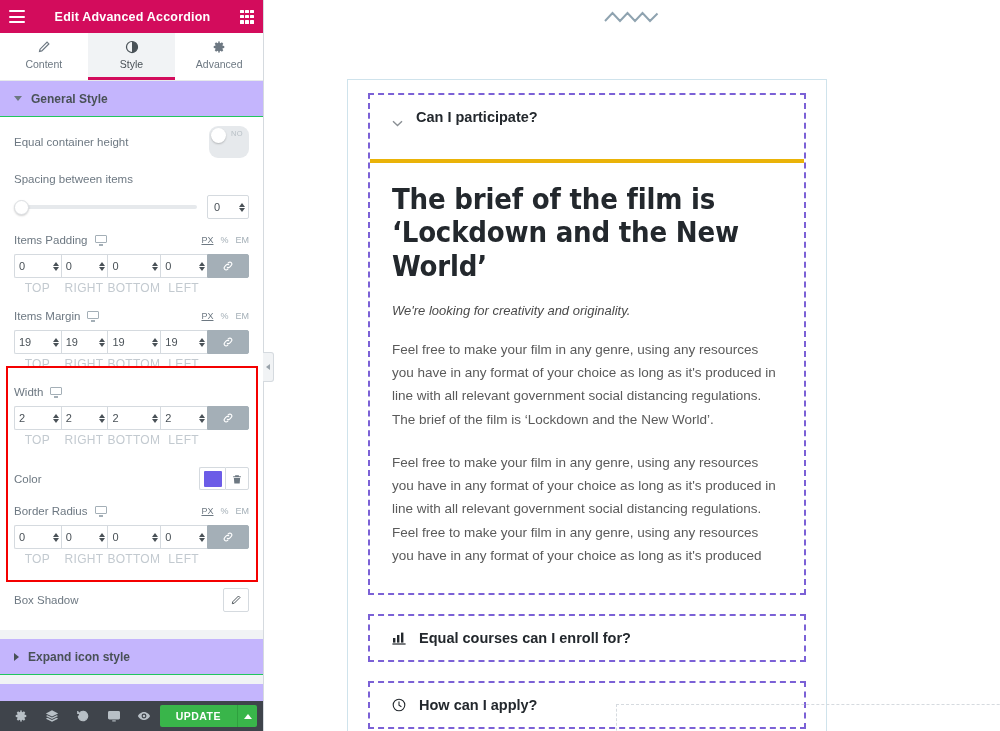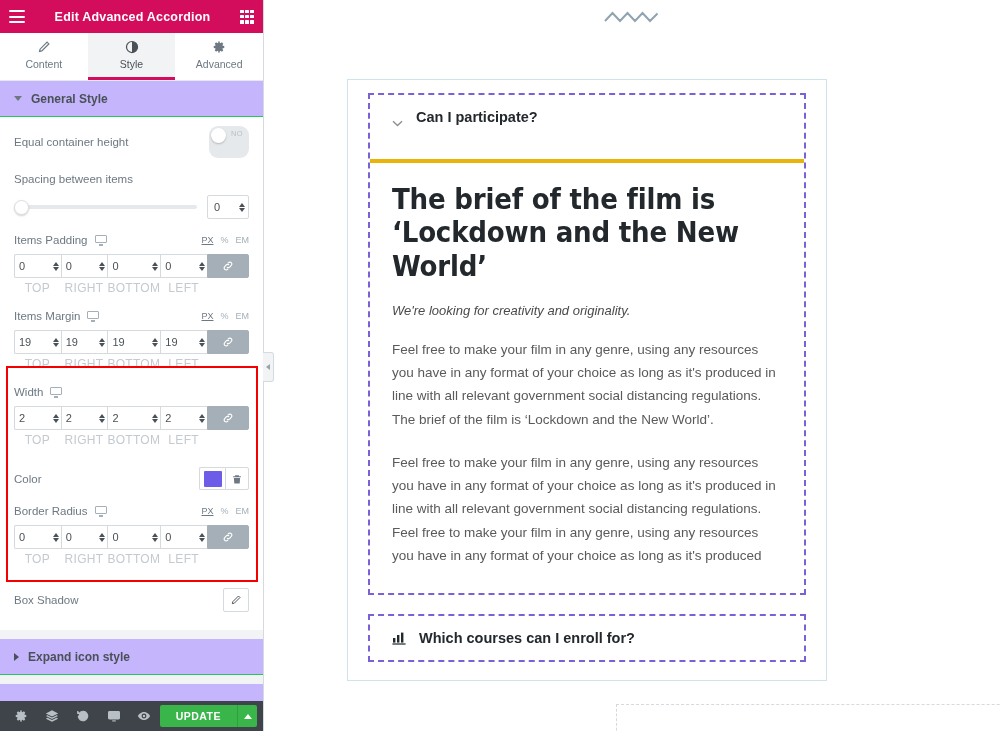--- a/index.html
+++ b/index.html
@@ -640,21 +640,32 @@
       <div class="acc-item" style="border-color: rgb(123, 97, 214);">
         <div class="acc-head">
           <span class="lead-icon">
             <svg viewBox="0 0 14 14" fill="#23282d">
               <rect x="1" y="7" width="2.4" height="4.6"></rect>
               <rect x="5" y="4" width="2.4" height="7.6"></rect>
               <rect x="9" y="1.6" width="2.4" height="10"></rect>
               <rect x="0.4" y="12.4" width="13.2" height="1.2"></rect>
             </svg>
           </span>
-          <span>Which courses can I enroll for?</span>
-        </div>
-      </div>
-
+          <span>Equal courses can I enroll for?</span>
+        </div>
+      </div>
+
+      <div class="acc-item" style="border-color: rgb(123, 97, 214);">
+        <div class="acc-head">
+          <span class="lead-icon">
+            <svg viewBox="0 0 14 14" fill="none" stroke="#23282d" stroke-width="1.1">
+              <circle cx="7" cy="7" r="5.8"></circle>
+              <path d="M7 3.6V7.2l2.4 1.5"></path>
+            </svg>
+          </span>
+          <span>How can I apply?</span>
+        </div>
+      </div>
     </div>
 
     <div class="bottom-dropzone"></div>
   </div>
 </div>
 
 </body></html>

